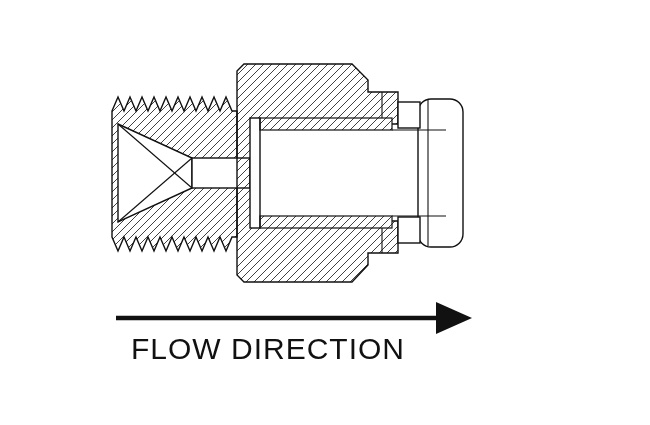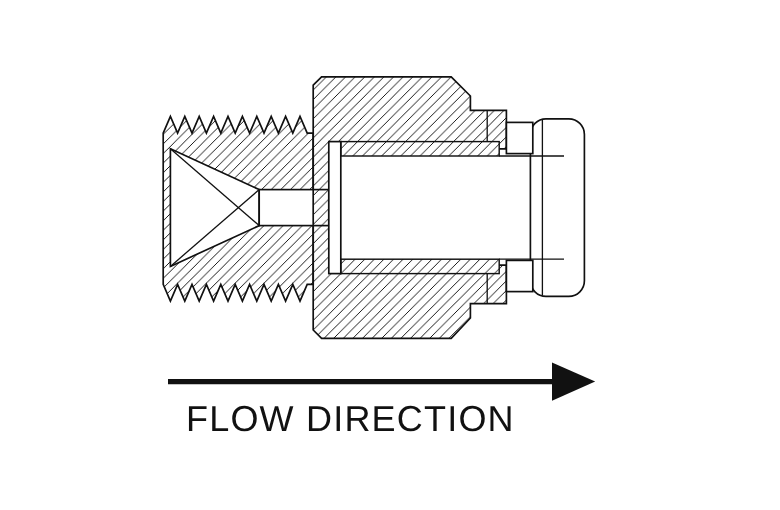--- a/index.html
+++ b/index.html
@@ -7,21 +7,20 @@
     padding: 0;
     background: #ffffff;
     font-family: "Liberation Sans", sans-serif;
   }
   .canvas {
     position: relative;
     width: 542px;
     height: 425px;
     background: #ffffff;
     overflow: hidden;
-    margin-left: 24px;
   }
   svg { display: block; }
   .outline  { fill: #ffffff; stroke: #111111; stroke-width: 1.4; }
   .hatched  { fill: url(#hatch); stroke: #111111; stroke-width: 1.4; }
   .hatched2 { fill: url(#hatch); stroke: #111111; stroke-width: 1.2; }
   .thin     { fill: none; stroke: #111111; stroke-width: 1.1; }
   .whitefill{ fill: #ffffff; stroke: none; }
   .arrowline{ stroke: #111111; stroke-width: 4.5; }
   .arrowhead{ fill: #111111; stroke: none; }
   .flow-label {

